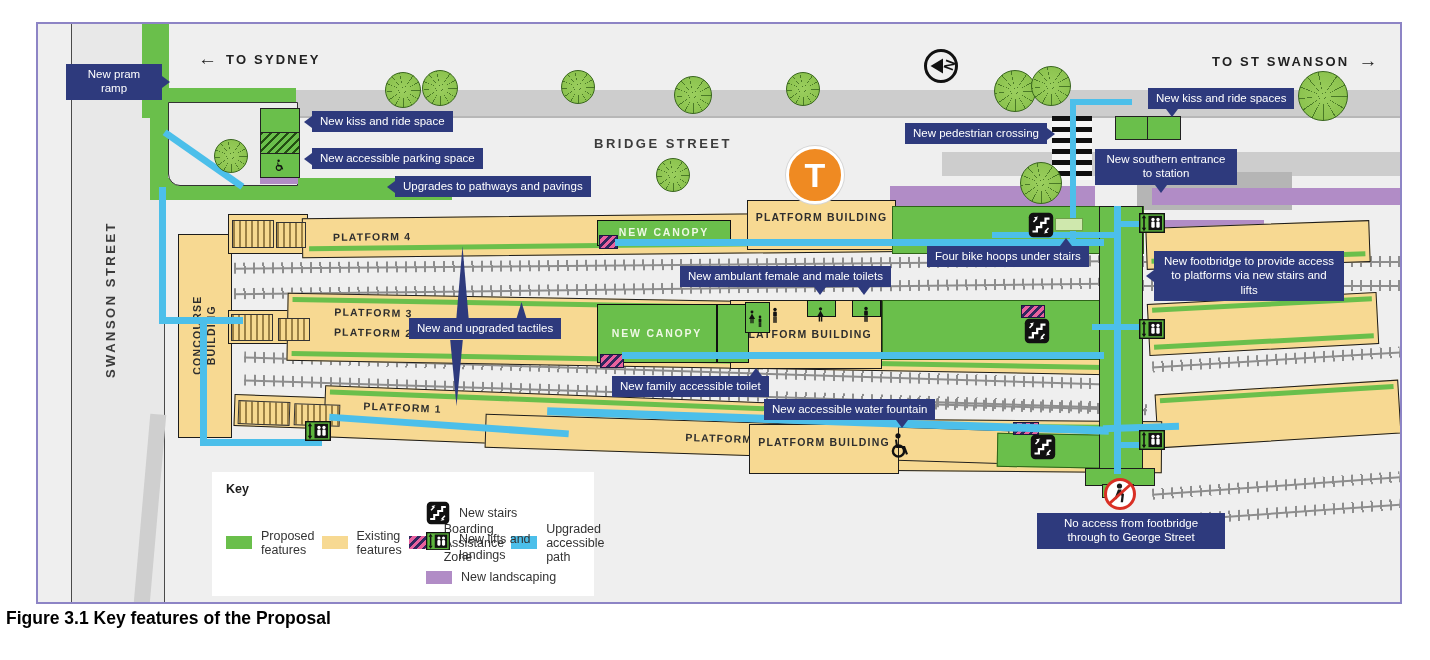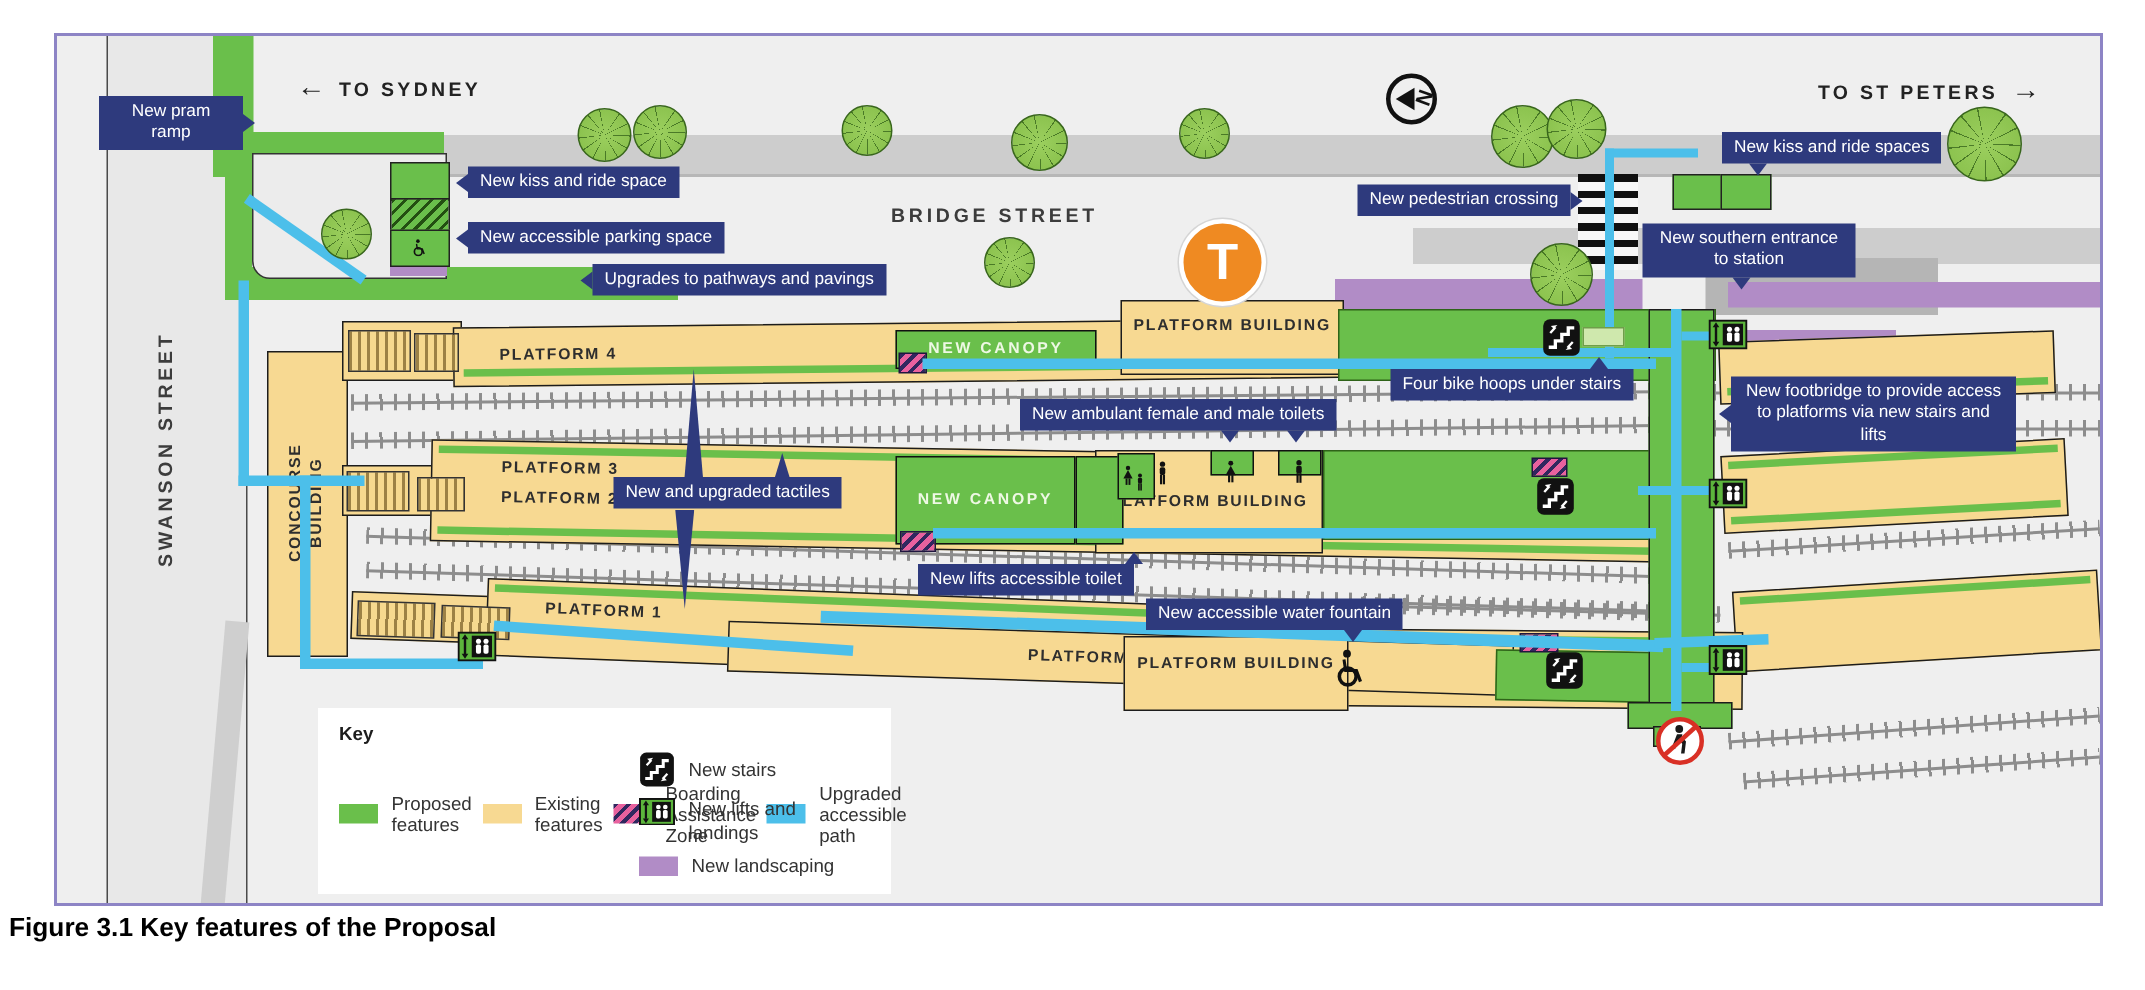--- a/index.html
+++ b/index.html
@@ -371,21 +371,21 @@
     <div class="tree" style="left:1260px;top:47px;width:48px;height:48px;"></div>
     <div class="tree" style="left:982px;top:138px;width:40px;height:40px;"></div>
     <div class="tree" style="left:618px;top:134px;width:32px;height:32px;"></div>
     <div class="tree" style="left:176px;top:115px;width:32px;height:32px;"></div>
 
     <div class="dir" style="left:160px;top:24px;">
       <span class="arr">←</span>
       <span>TO SYDNEY</span>
     </div>
     <div class="dir" style="left:1174px;top:26px;">
-      <span>TO ST PETERS</span>
+      <span>TO ST SWANSON</span>
       <span class="arr">→</span>
     </div>
     <div class="street" style="left:556px;top:112px;">BRIDGE STREET</div>
     <div class="street vrot" style="left:-38px;top:268px;width:220px;text-align:center;">SWANSON STREET</div>
 
     <div class="spike sp-up" style="left:417px;top:222px;width:15px;height:74px;"></div>
     <div class="spike sp-down" style="left:411px;top:316px;width:15px;height:66px;"></div>
     <div class="spike sp-up" style="left:477px;top:278px;width:13px;height:18px;"></div>
 
     <div class="ann multi" style="left:28px;top:40px;width:80px;">
@@ -426,26 +426,29 @@
       <span class="tail td" style="left:178px;"></span>
     </div>
     <div class="ann multi" style="left:1116px;top:227px;width:174px;">
       <span>New footbridge to provide access to platforms via new stairs and lifts</span>
       <span class="tail tl"></span>
     </div>
     <div class="ann" style="left:371px;top:294px;">
       <span>New and upgraded tactiles</span>
     </div>
     <div class="ann" style="left:574px;top:352px;">
-      <span>New lifts accessible toilet</span>
+      <span>New family accessible toilet</span>
       <span class="tail tu" style="left:138px;"></span>
     </div>
     <div class="ann" style="left:726px;top:375px;">
       <span>New accessible water fountain</span>
       <span class="tail td" style="left:132px;"></span>
+    </div>
+    <div class="ann multi" style="left:999px;top:489px;width:172px;">
+      <span>No access from footbridge through to George Street</span>
     </div>
 
     <div class="key">
       <div class="key-title">Key</div>
       <div class="key-cols">
         <div class="kcol1">
           <div class="krow">
               <span class="sw green"></span>
               <span>Proposed features</span>
             </div>

